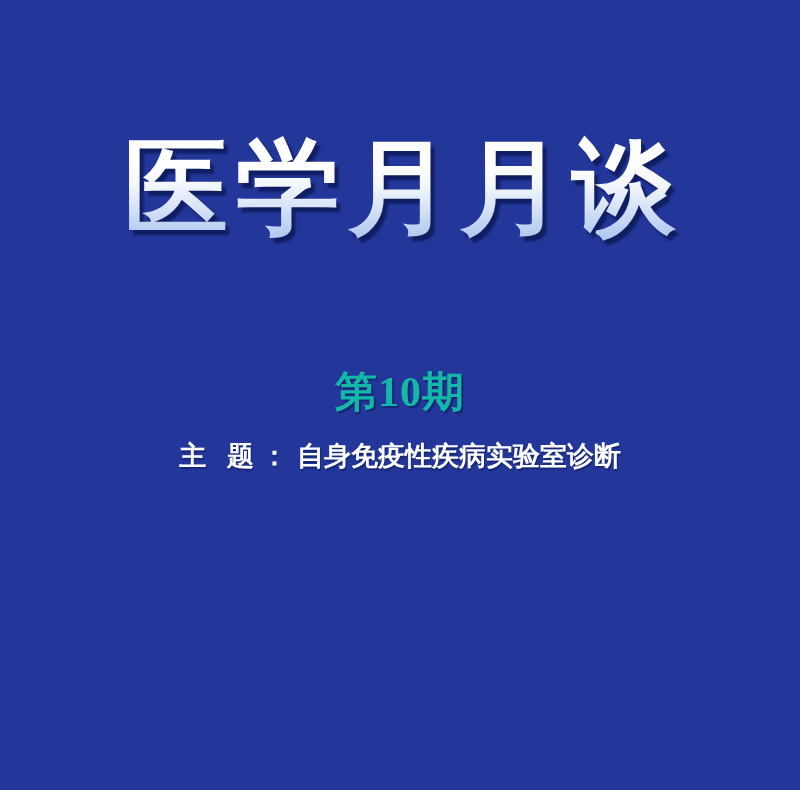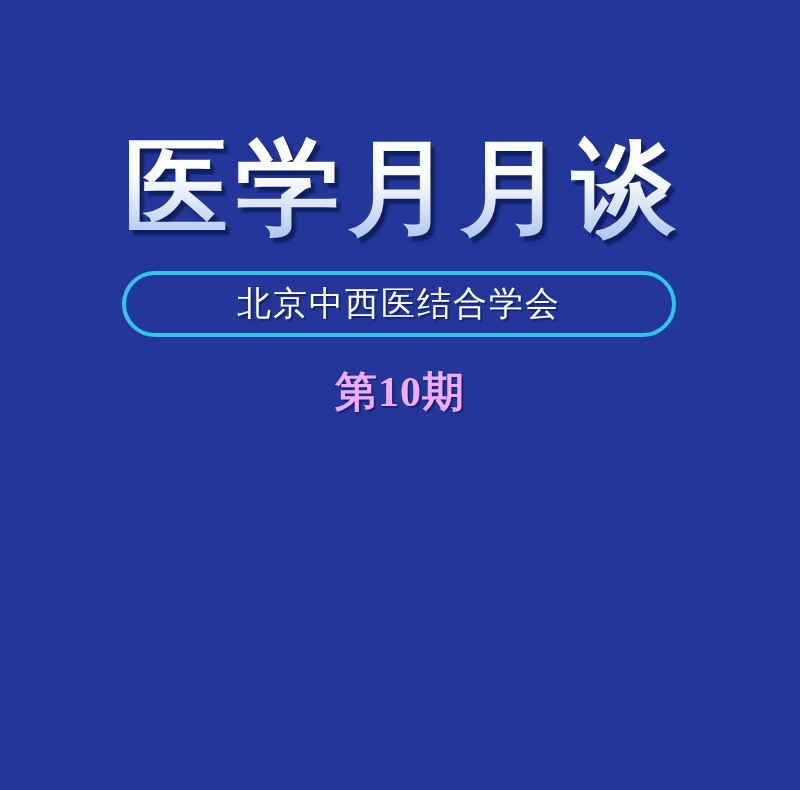--- a/index.html
+++ b/index.html
@@ -87,21 +87,21 @@
     left: 0;
     width: 800px;
     text-align: center;
   }
   .issue-number {
     font-family: "Liberation Serif", "DejaVu Serif", serif;
     font-weight: 700;
     font-size: 42px;
     line-height: 46px;
     letter-spacing: 1px;
-    color: #f0abfc;
+    color: #14b8a6;
     text-shadow: 2px 2px 1px rgba(10, 22, 80, 0.5);
     white-space: nowrap;
   }
 
   
   .topic-wrap {
     position: absolute;
     top: 440px;
     left: 0;
     width: 800px;
@@ -135,24 +135,26 @@
 </style>
 </head>
 <body>
 
 <div id="poster">
 
   <div class="title-wrap">
     <h1 class="main-title">医学月月谈</h1>
   </div>
 
-  <div class="org-pill">
-    <span class="org-name">北京中西医结合学会</span>
-  </div>
 
   <div class="issue-wrap">
     <span class="issue-number">第10期</span>
   </div>
 
+  <div class="topic-wrap">
+    <span class="topic-line">
+      <span class="topic-label">主 题：</span><span class="topic-value">自身免疫性疾病实验室诊断</span>
+    </span>
+  </div>
 
   <div class="lower-space"></div>
 
 </div>
 
 </body></html>

